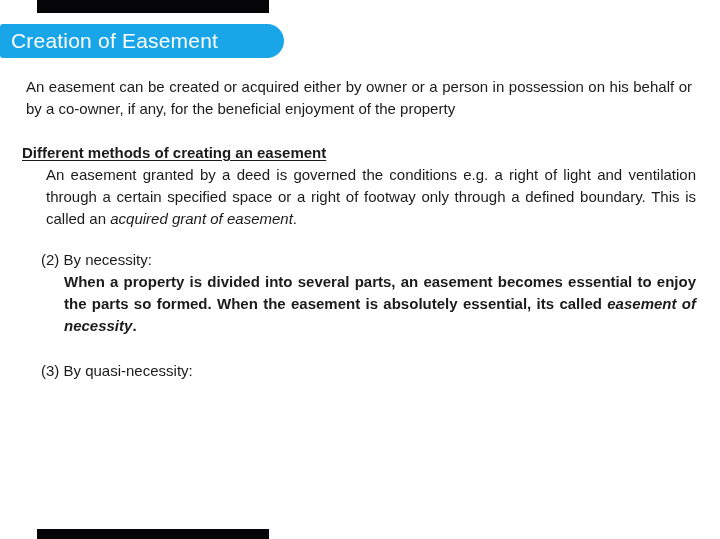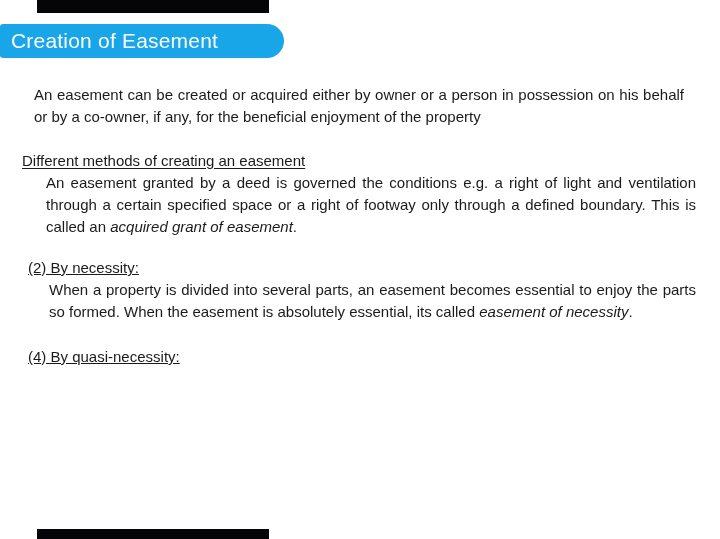--- a/index.html
+++ b/index.html
@@ -53,42 +53,43 @@
   }
   .content {
     position: absolute;
     left: 22px;
     top: 72px;
     width: 674px;
     font-size: 15px;
     line-height: 22px;
   }
   .intro {
-    margin: 12px;
+    margin: 4px;
     text-align: justify;
   }
   .methods-heading {
     margin: 22px 0 0 0;
     text-decoration: underline;
     text-underline-offset: 2px;
+    font-weight: bold;
   }
   .item-label {
     margin: 0;
     white-space: pre-wrap;
   }
   .item-label.indent {
-    margin-left: 6px;
-    text-decoration: underline;
+    margin-left: 19px;
   }
   .item-body {
     margin: 0 0 0 24px;
     text-align: justify;
   }
   .item-body.indent {
-    margin-left: 27px;
+    margin-left: 42px;
+    font-weight: bold;
   }
   .item.gap-1 { margin-top: 19px; }
   .item.gap-2 { margin-top: 23px; }
   em { font-style: italic; }
 </style>
 </head>
 <body>
 
 <div class="slide">
 
@@ -107,20 +108,20 @@
     <div class="item">
       <p class="item-body"><span>An easement granted by a deed is governed the conditions e.g. a right of light and ventilation through a certain specified space or a right of footway only through a defined boundary. This is called an </span><em>acquired grant of easement</em><span>.</span></p>
     </div>
 
     <div class="item gap-1">
       <p class="item-label indent">(2) By necessity:</p>
       <p class="item-body indent"><span>When a property is divided into several parts, an easement becomes essential to enjoy the parts so formed. When the easement is absolutely essential, its called </span><em>easement of necessity</em><span>.</span></p>
     </div>
 
     <div class="item gap-2">
-      <p class="item-label indent">(4) By quasi-necessity:</p>
+      <p class="item-label indent">(3) By quasi-necessity:</p>
     </div>
 
   </div>
 
   <div class="bottom-bar"></div>
 
 </div>
 
 </body></html>

